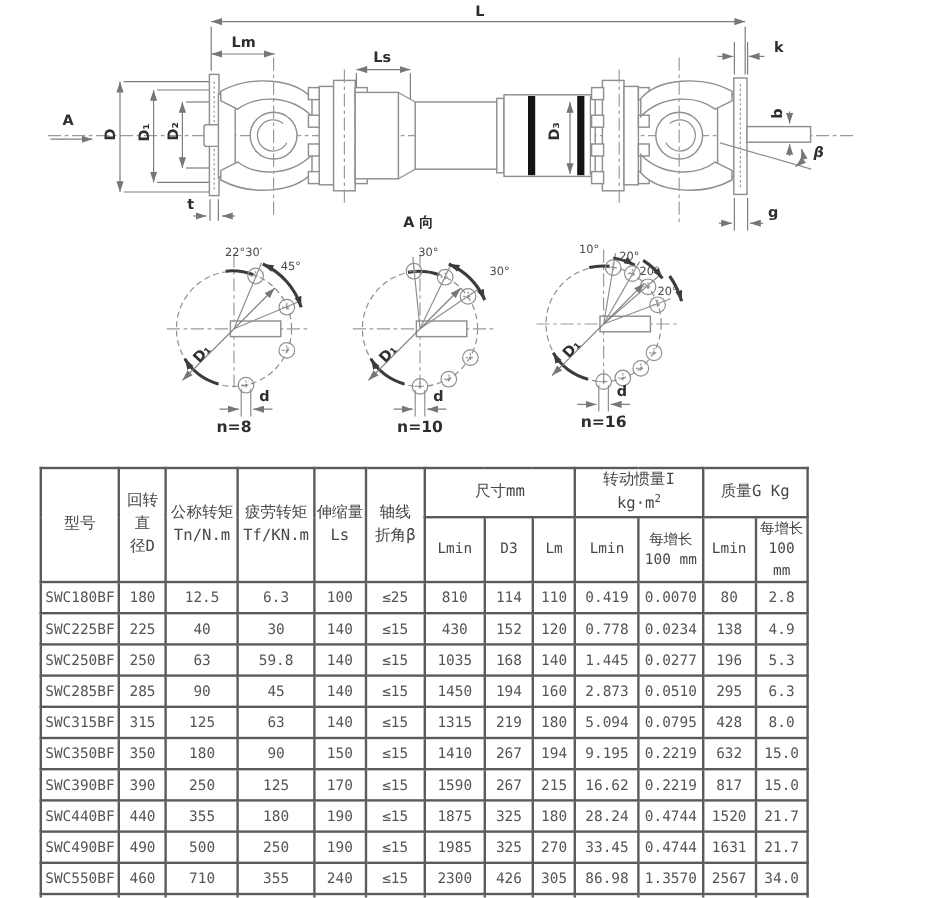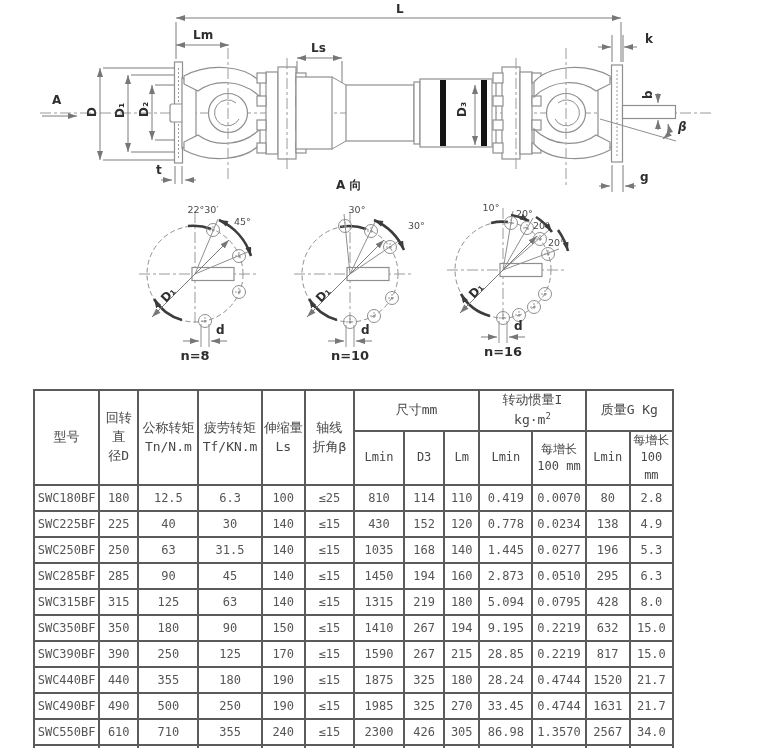--- a/index.html
+++ b/index.html
@@ -380,21 +380,21 @@
         <td>120</td>
         <td>0.778</td>
         <td>0.0234</td>
         <td>138</td>
         <td>4.9</td>
       </tr>
       <tr>
         <td>SWC250BF</td>
         <td>250</td>
         <td>63</td>
-        <td>31.5</td>
+        <td>59.8</td>
         <td>140</td>
         <td>≤15</td>
         <td>1035</td>
         <td>168</td>
         <td>140</td>
         <td>1.445</td>
         <td>0.0277</td>
         <td>196</td>
         <td>5.3</td>
       </tr>
@@ -446,21 +446,21 @@
       <tr>
         <td>SWC390BF</td>
         <td>390</td>
         <td>250</td>
         <td>125</td>
         <td>170</td>
         <td>≤15</td>
         <td>1590</td>
         <td>267</td>
         <td>215</td>
-        <td>28.85</td>
+        <td>16.62</td>
         <td>0.2219</td>
         <td>817</td>
         <td>15.0</td>
       </tr>
       <tr>
         <td>SWC440BF</td>
         <td>440</td>
         <td>355</td>
         <td>180</td>
         <td>190</td>
@@ -483,21 +483,21 @@
         <td>1985</td>
         <td>325</td>
         <td>270</td>
         <td>33.45</td>
         <td>0.4744</td>
         <td>1631</td>
         <td>21.7</td>
       </tr>
       <tr>
         <td>SWC550BF</td>
-        <td>610</td>
+        <td>460</td>
         <td>710</td>
         <td>355</td>
         <td>240</td>
         <td>≤15</td>
         <td>2300</td>
         <td>426</td>
         <td>305</td>
         <td>86.98</td>
         <td>1.3570</td>
         <td>2567</td>

